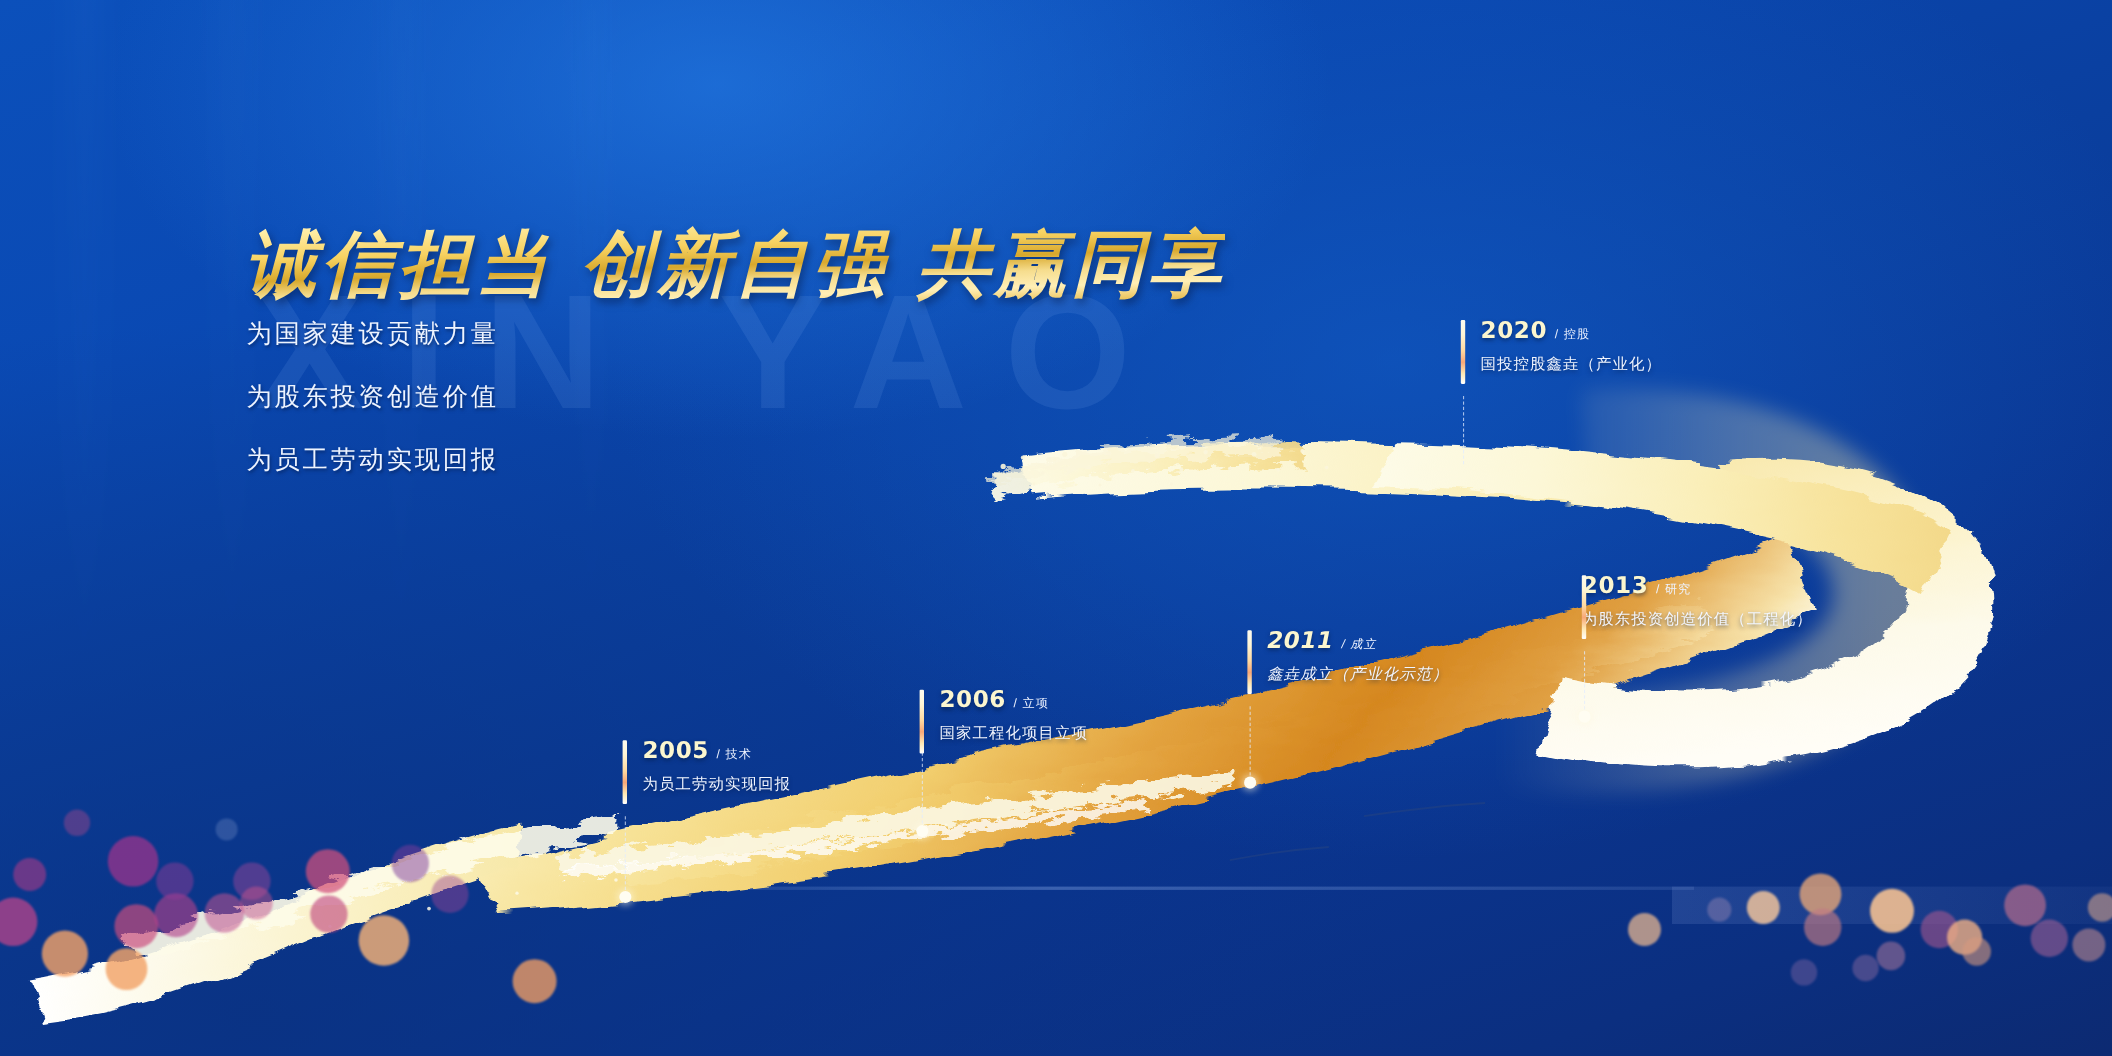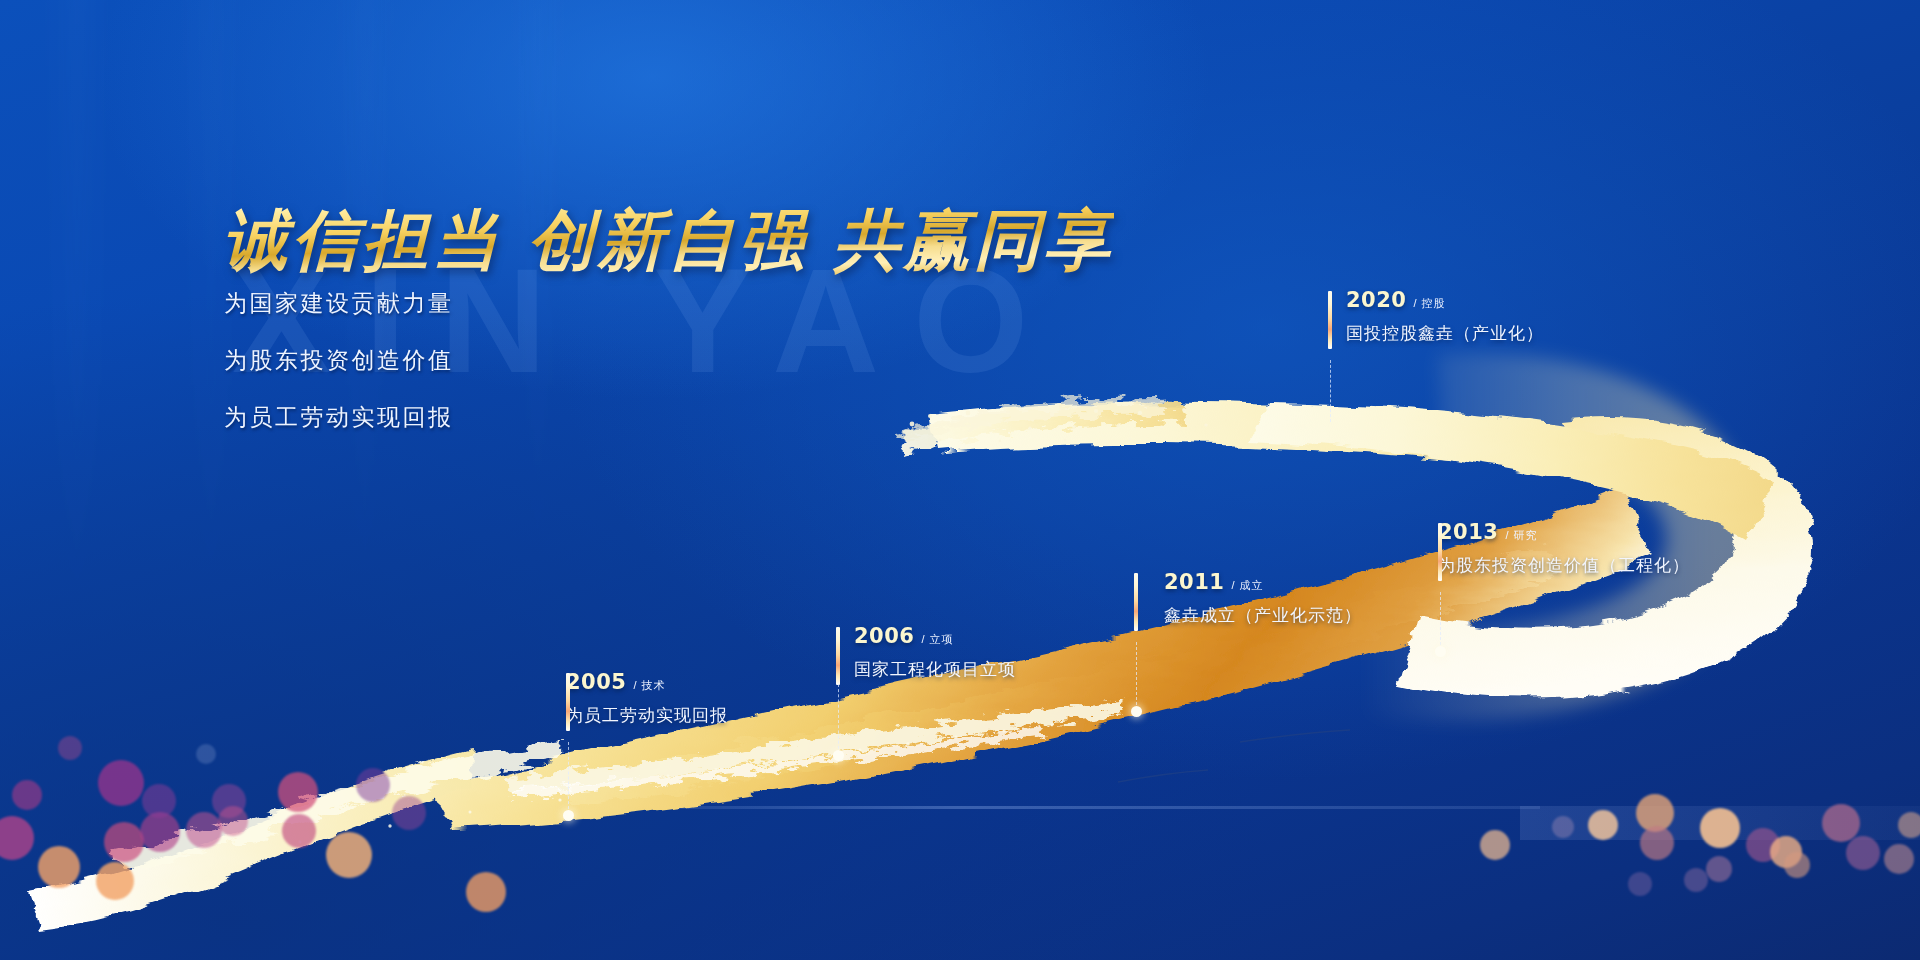--- a/index.html
+++ b/index.html
@@ -59,21 +59,21 @@
            filter:blur(1.2px); }
 
   
   .tl { position:absolute; }
   .tl .bar { position:absolute; width:4px; border-radius:1px;
              background:linear-gradient(180deg,#fdfbf0 0%,#fff6d6 22%,#ffd9a0 48%,#f8a878 66%,#ffe9b5 84%,#ffffff 100%); }
   .tl .year { font-size:21px; font-weight:700; color:#fbf6cf; letter-spacing:.5px;
               font-family:"DejaVu Sans","Liberation Sans",sans-serif;
               text-shadow:0 2px 4px rgba(3,26,72,.6); }
   .tl .slash { font-size:11px; font-weight:400; color:#eef3ff; letter-spacing:1px; margin-left:7px; }
-  .tl .desc { font-size:17px; color:#f2f6ff; letter-spacing:1px; margin-top:10px;
+  .tl .desc { font-size:14px; color:#f2f6ff; letter-spacing:1px; margin-top:10px;
               text-shadow:0 2px 4px rgba(3,26,72,.6); white-space:nowrap; }
   .tl .head { display:flex; align-items:baseline; white-space:nowrap; }
   .leader { position:absolute; width:0; border-left:1px dashed rgba(226,236,255,.72); }
   .dot { position:absolute; width:11px; height:11px; border-radius:50%;
          background:#fffdf2; box-shadow:0 0 7px 2px rgba(255,250,225,.55); }
 </style>
 </head>
 <body>
 
 <div id="stage">
@@ -309,21 +309,21 @@
   <div class="headline"><span>诚信担当</span><span class="gap"></span><span>创新自强</span><span class="gap"></span><span>共赢同享</span></div>
 
   <div class="slogans">
     <div class="slogan">为国家建设贡献力量</div>
     <div class="slogan">为股东投资创造价值</div>
     <div class="slogan">为员工劳动实现回报</div>
   </div>
 
   <div class="tl" style="left:566px; top:670px;">
     <div class="bar" style="left:0; top:3px; height:58px;"></div>
-    <div style="">
+    <div style="margin-left:18px;">
       <div class="head">
         <span class="year">2005</span>
         <span class="slash">/ 技术</span>
       </div>
       <div class="desc">为员工劳动实现回报</div>
     </div>
   </div>
   <div class="leader" style="left:568px; top:742px; height:72px;"></div>
   <div class="dot" style="left:563px; top:810px;"></div>
 
@@ -335,21 +335,21 @@
         <span class="slash">/ 立项</span>
       </div>
       <div class="desc">国家工程化项目立项</div>
     </div>
   </div>
   <div class="leader" style="left:838px; top:684px; height:70px;"></div>
   <div class="dot" style="left:833px; top:750px;"></div>
 
   <div class="tl" style="left:1134px; top:570px;">
     <div class="bar" style="left:0; top:3px; height:58px;"></div>
-    <div style="margin-left:30px;">
+    <div style="margin-left:18px;font-style:italic;">
       <div class="head">
         <span class="year">2011</span>
         <span class="slash">/ 成立</span>
       </div>
       <div class="desc">鑫垚成立（产业化示范）</div>
     </div>
   </div>
   <div class="leader" style="left:1136px; top:642px; height:68px;"></div>
   <div class="dot" style="left:1131px; top:706px;"></div>
 

